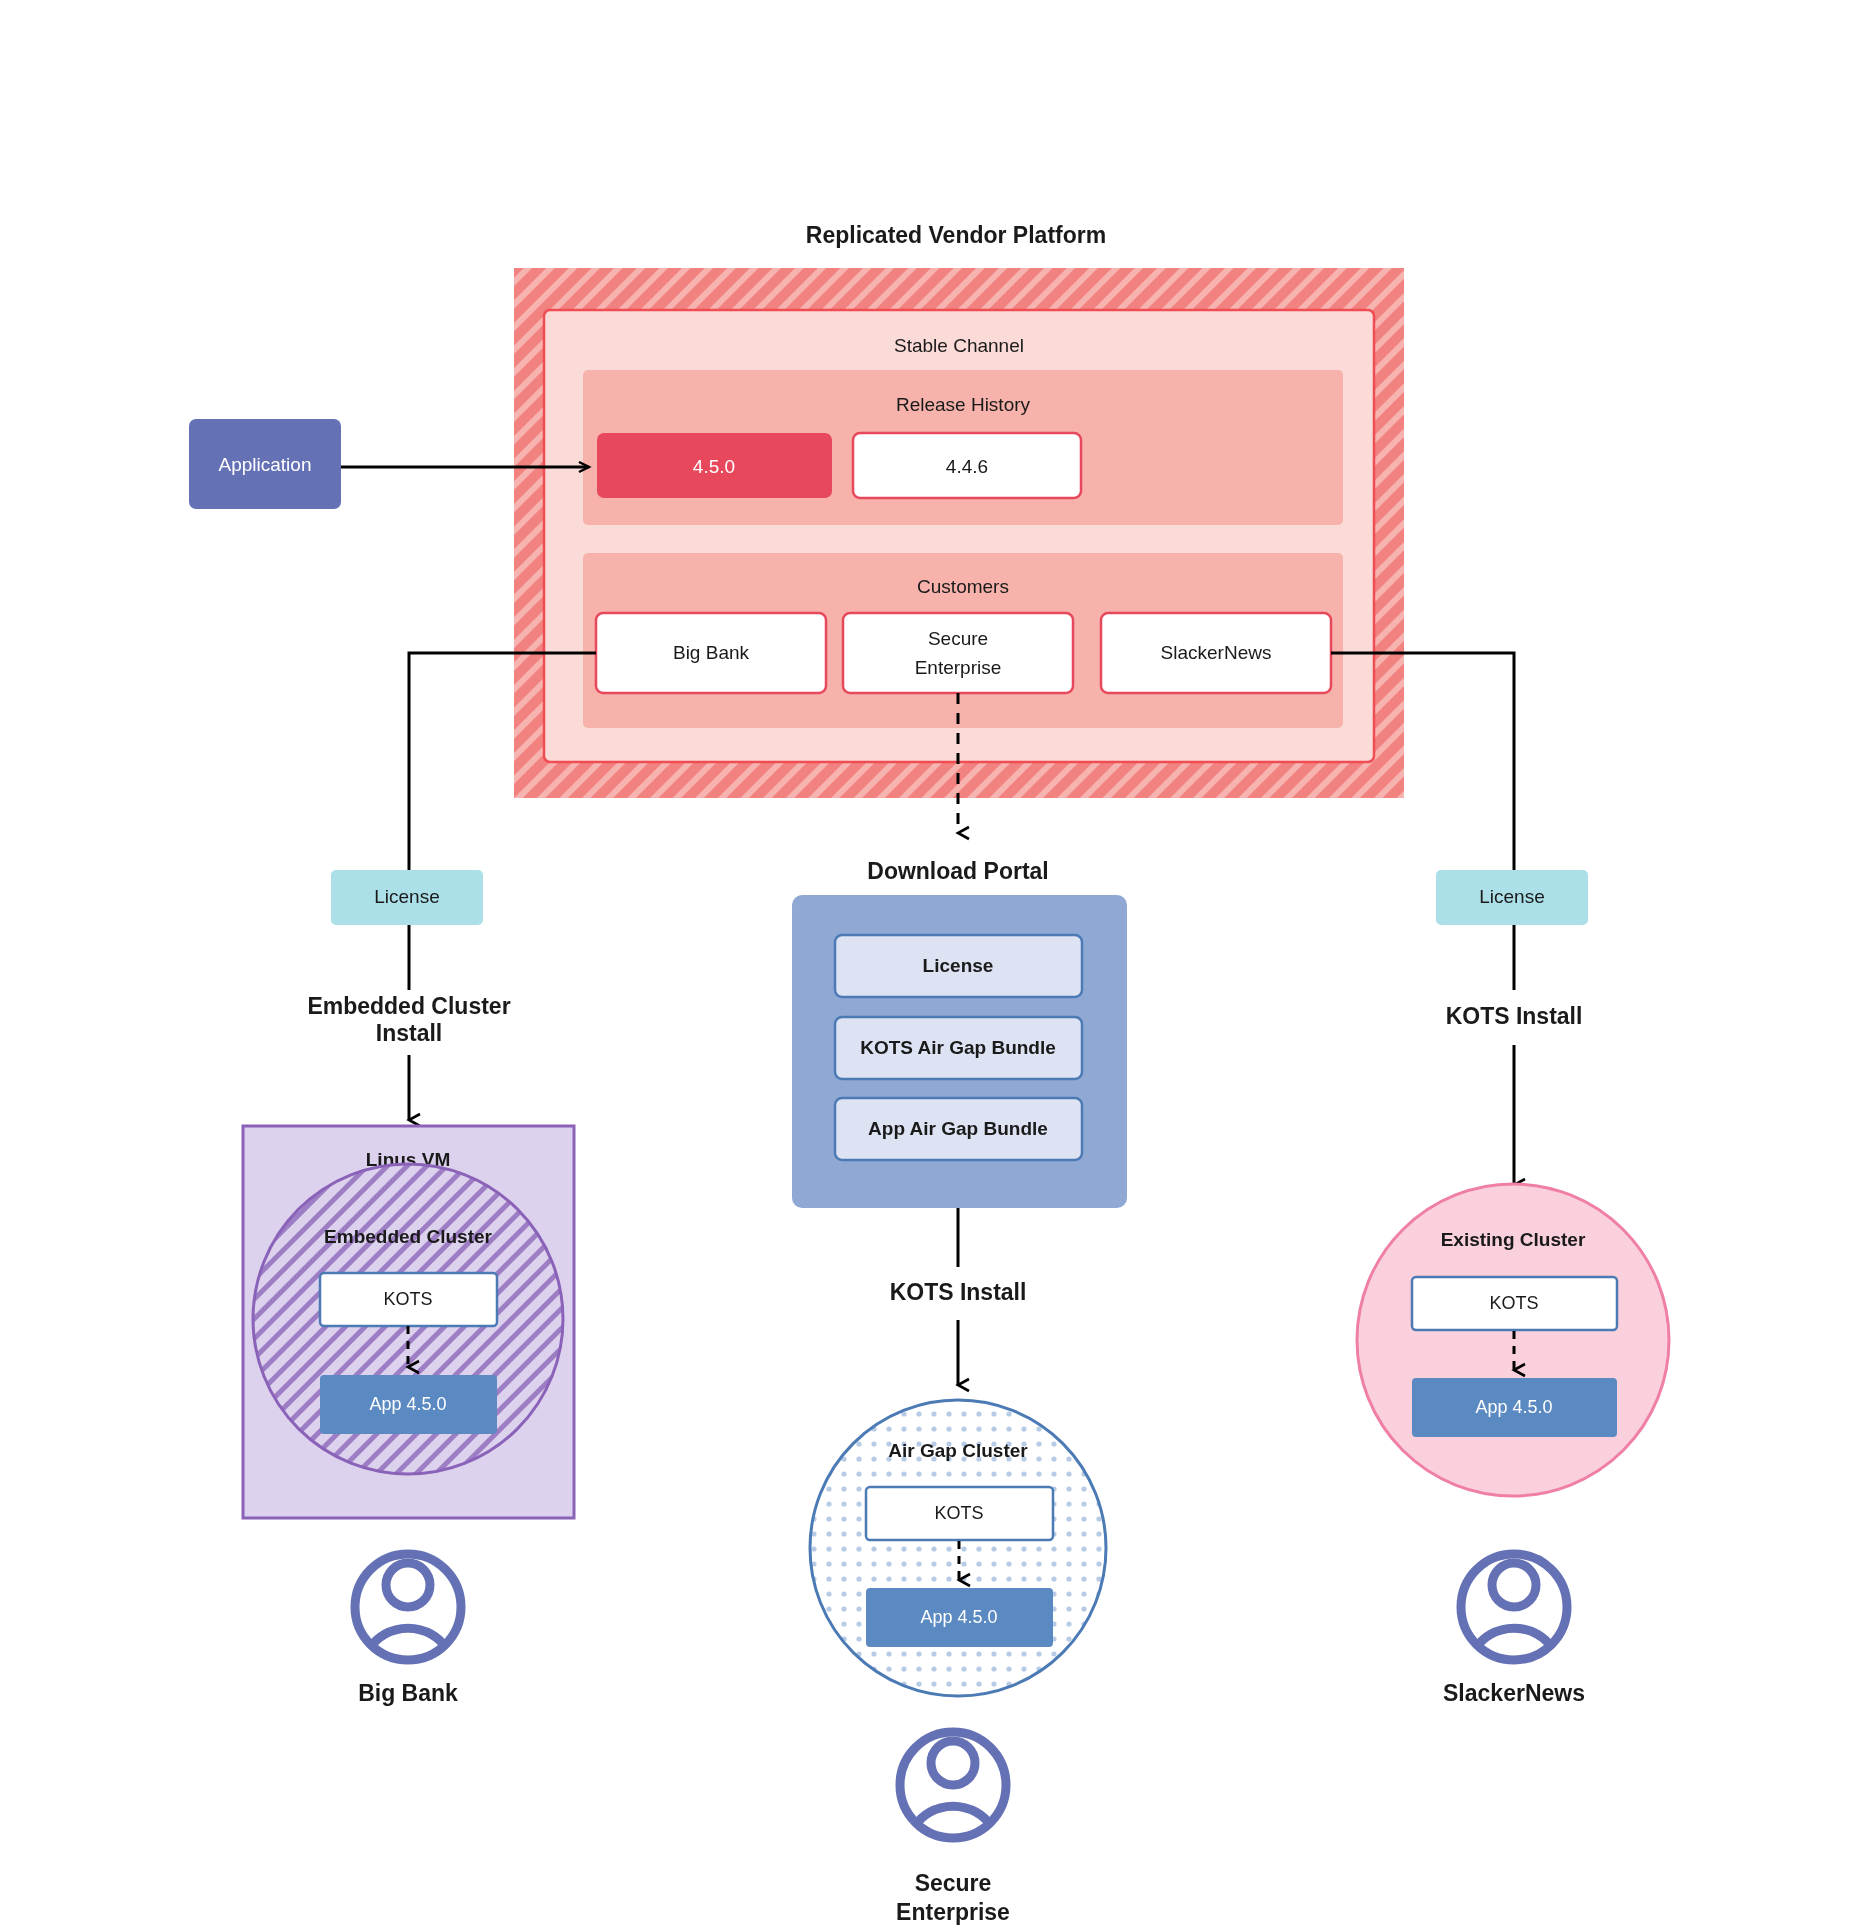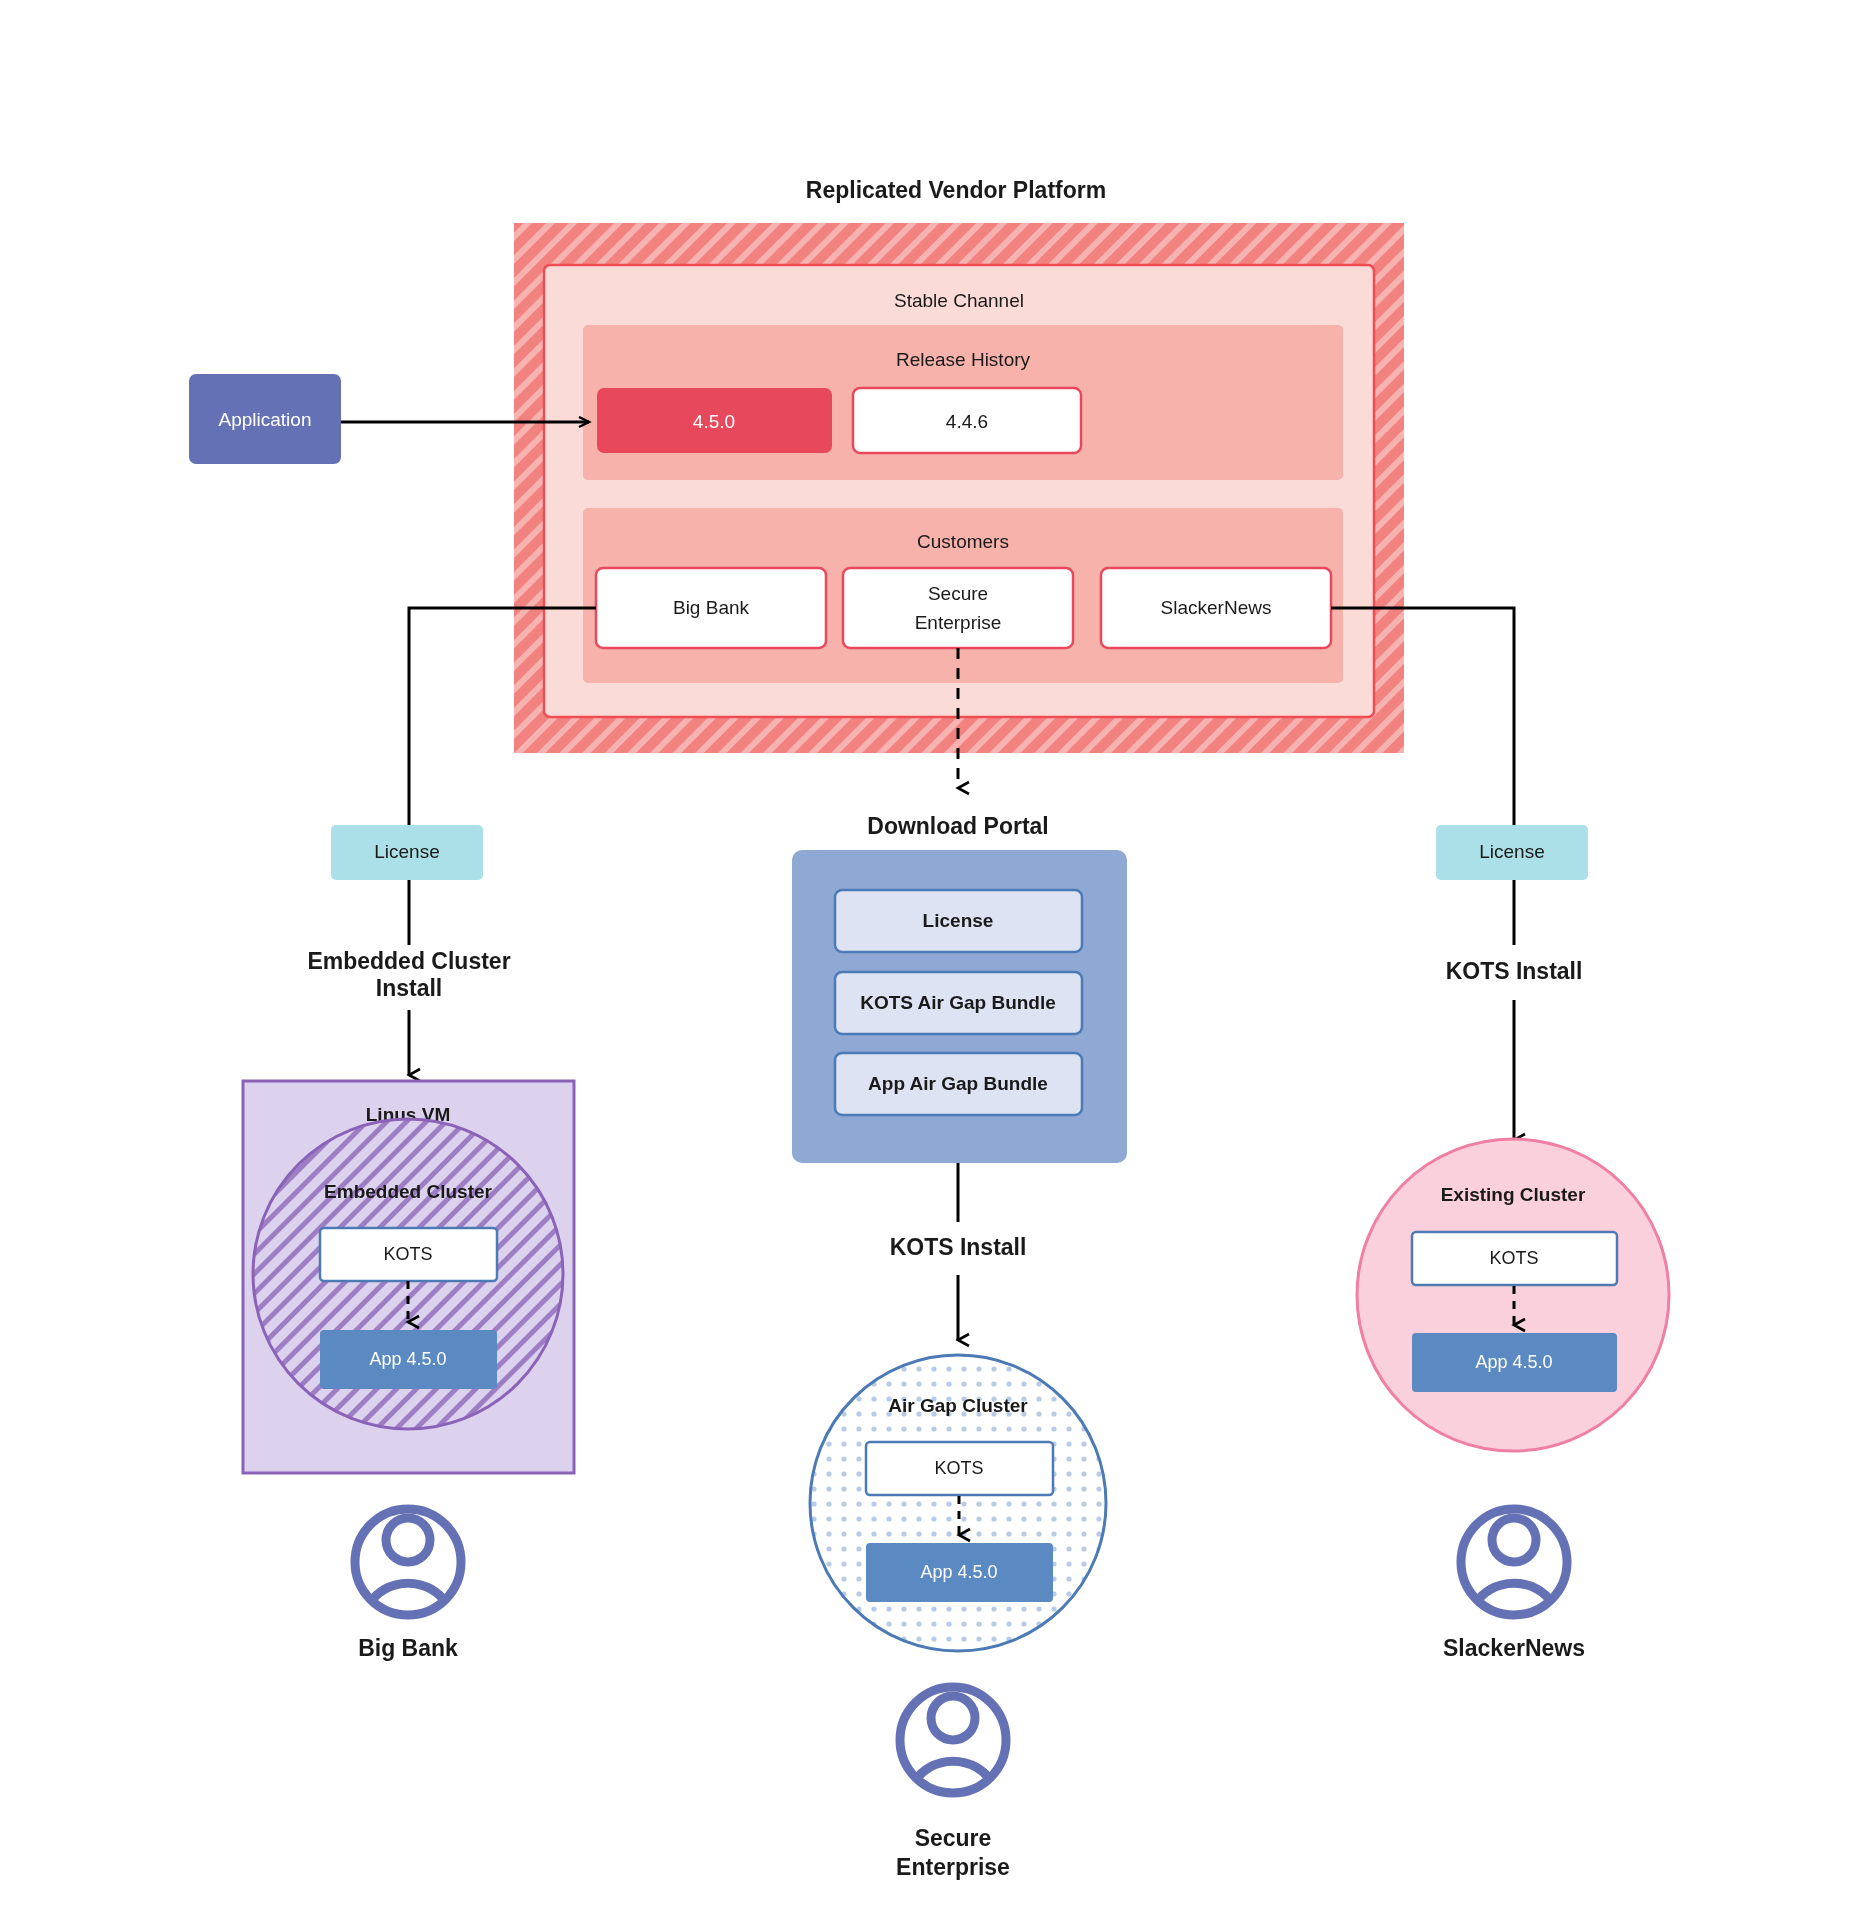--- a/index.html
+++ b/index.html
@@ -11,20 +11,21 @@
     width: 1851px;
     height: 1927px;
     font-family: "Liberation Sans", sans-serif;
     overflow: hidden;
   }
   #stage {
     position: relative;
     width: 1851px;
     height: 1588px;
     background: #ffffff;
+    margin-top: 45px;
   }
   svg.diagram {
     position: absolute;
     left: 0;
     top: 0;
     width: 1851px;
     height: 1927px;
   }
   text {
     font-family: "Liberation Sans", sans-serif;

